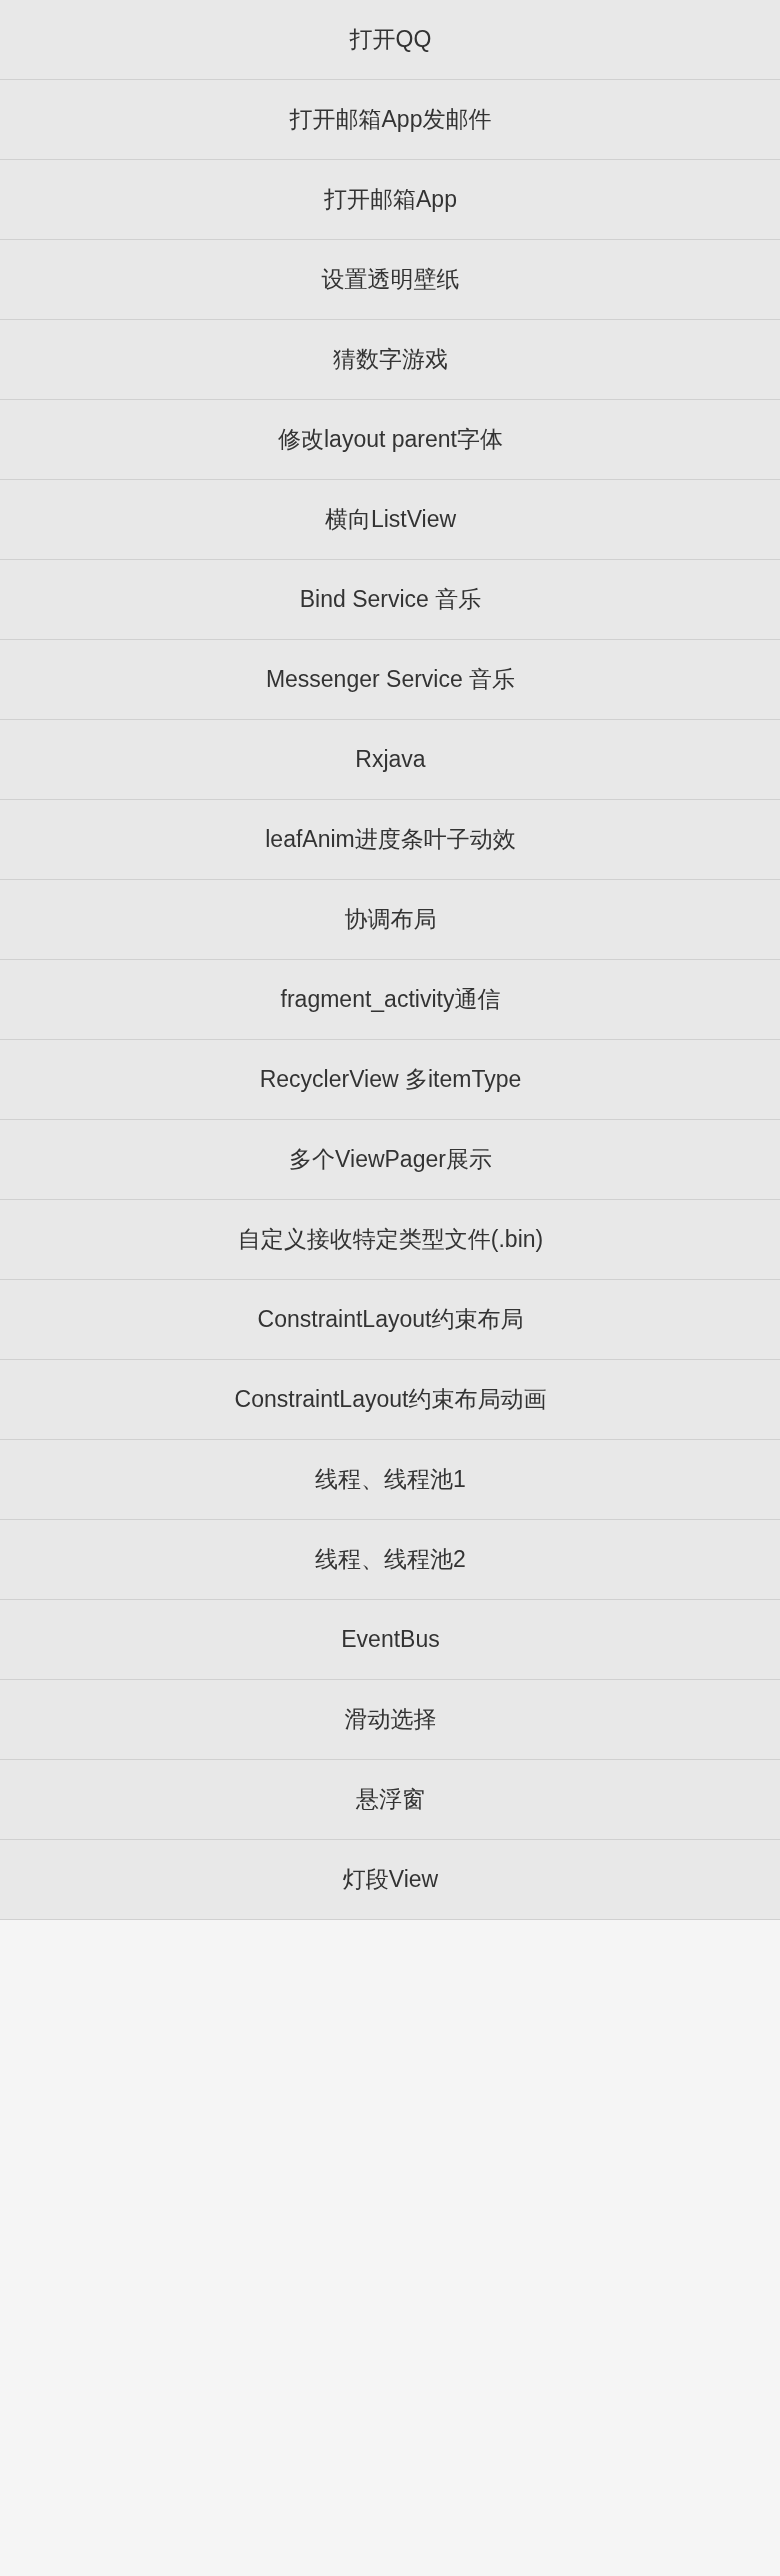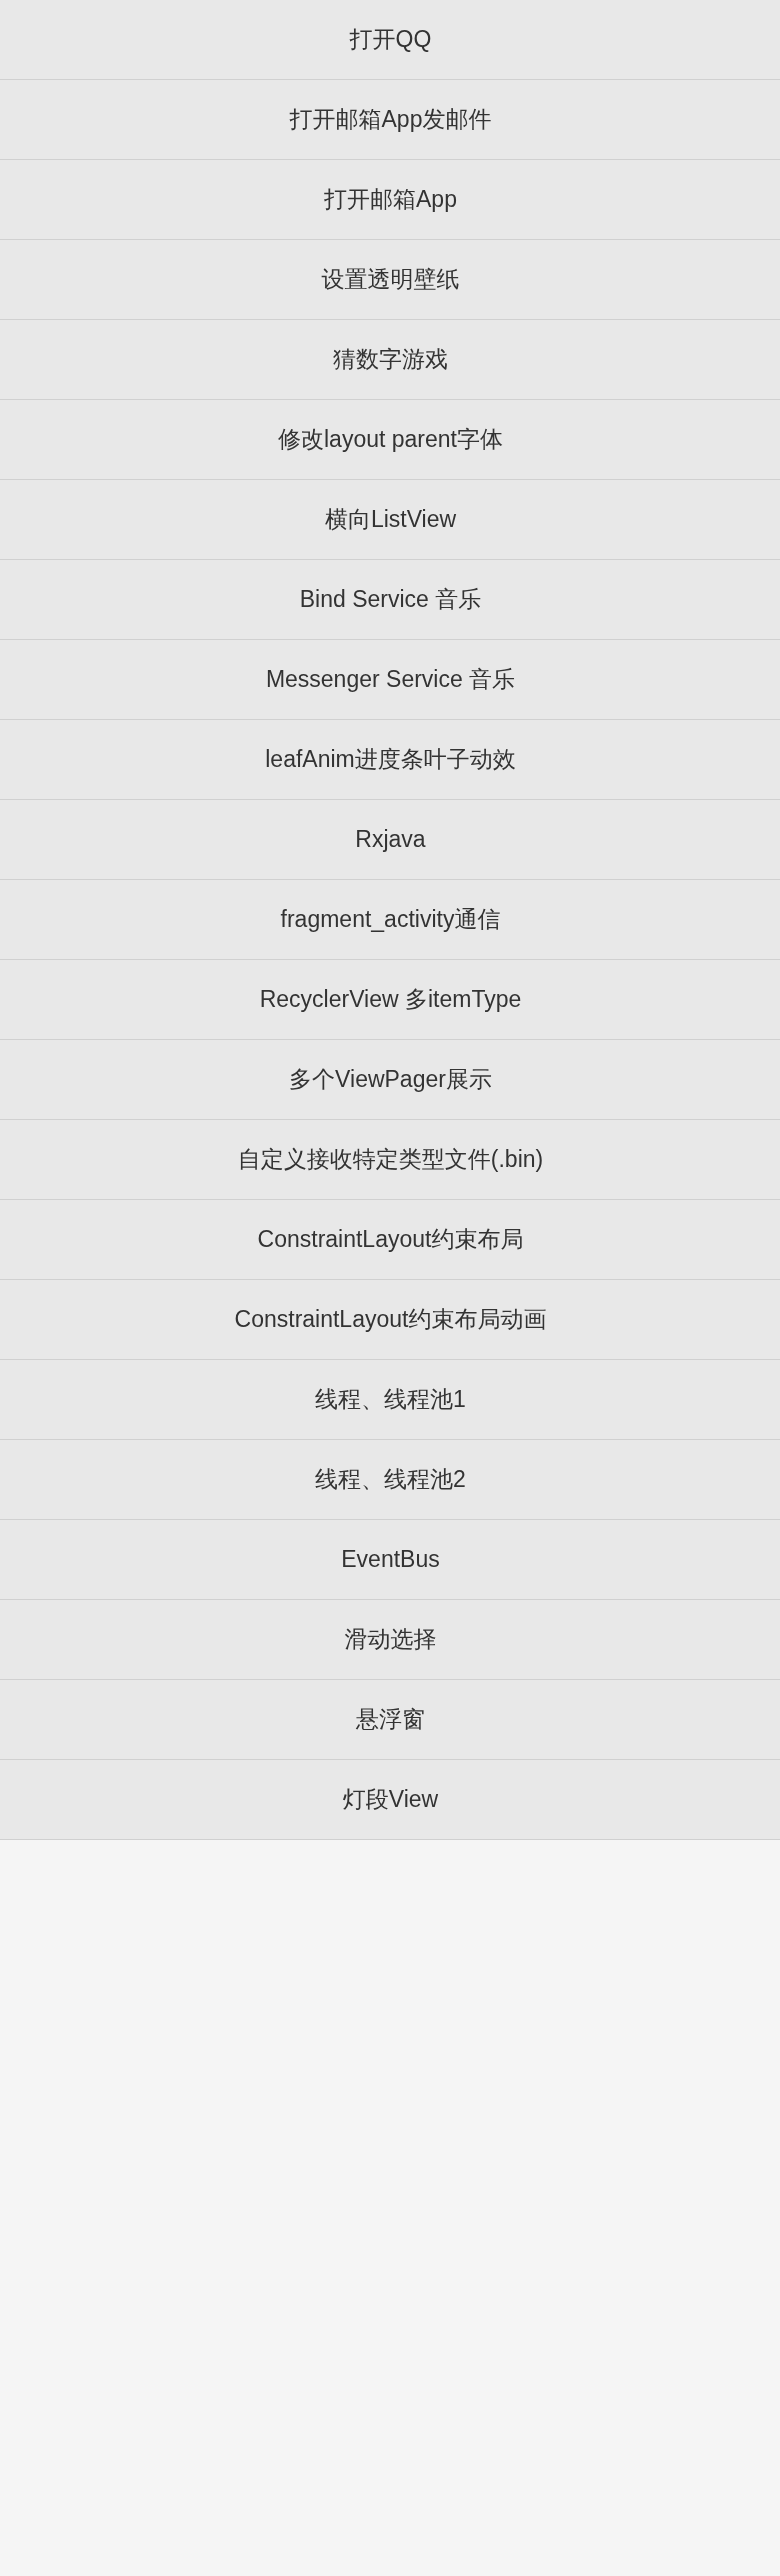--- a/index.html
+++ b/index.html
@@ -66,24 +66,27 @@
     <div class="list-item">
       <span class="list-item-text">横向ListView</span>
     </div>
     <div class="list-item">
       <span class="list-item-text">Bind Service 音乐</span>
     </div>
     <div class="list-item">
       <span class="list-item-text">Messenger Service 音乐</span>
     </div>
     <div class="list-item">
+      <span class="list-item-text">Rxjava</span>
+    </div>
+    <div class="list-item">
       <span class="list-item-text">leafAnim进度条叶子动效</span>
     </div>
     <div class="list-item">
-      <span class="list-item-text">Rxjava</span>
+      <span class="list-item-text">协调布局</span>
     </div>
     <div class="list-item">
       <span class="list-item-text">fragment_activity通信</span>
     </div>
     <div class="list-item">
       <span class="list-item-text">RecyclerView 多itemType</span>
     </div>
     <div class="list-item">
       <span class="list-item-text">多个ViewPager展示</span>
     </div>

